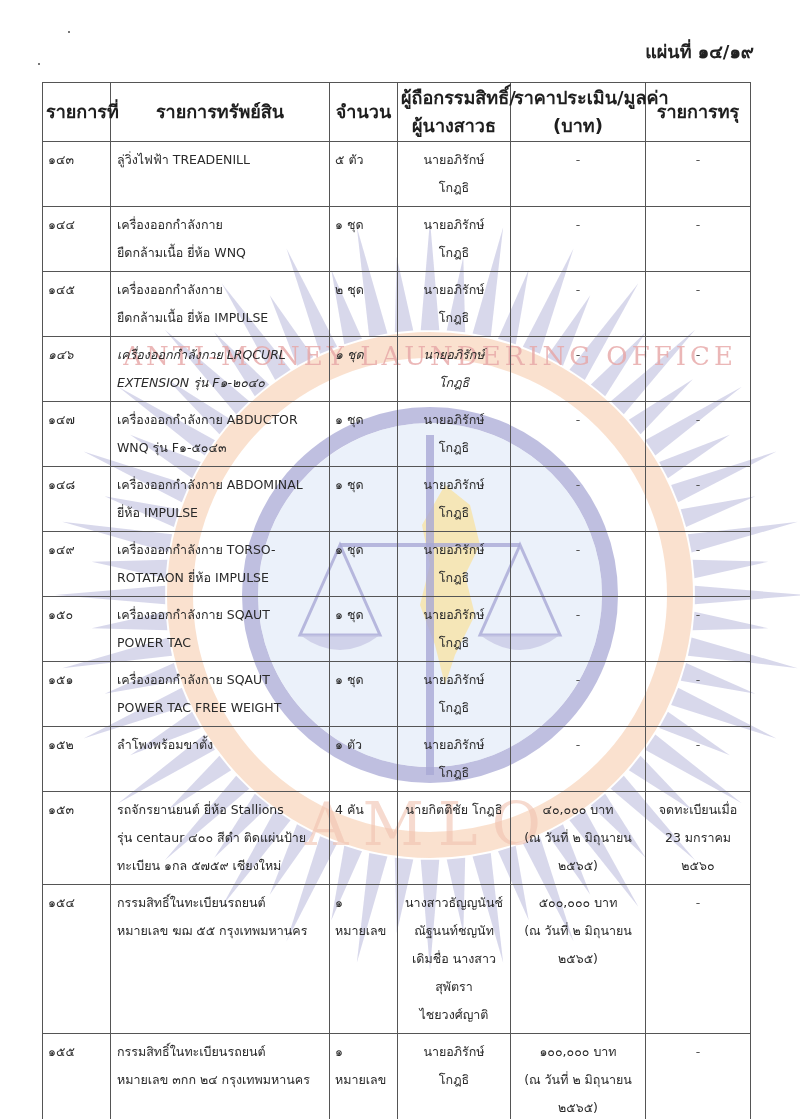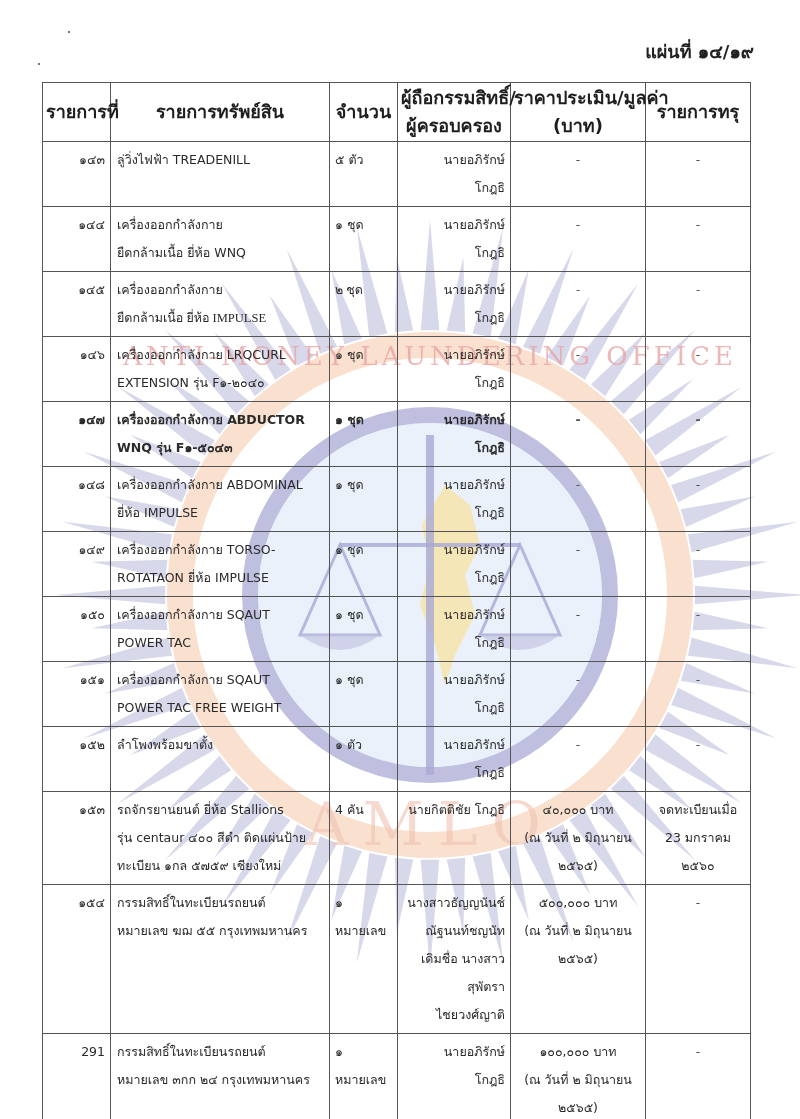--- a/index.html
+++ b/index.html
@@ -58,24 +58,24 @@
     .asset-table th {
       font-weight: bold;
       text-align: center;
       vertical-align: middle;
       font-size: 18px;
       line-height: 28px;
       padding: 0 3px;
       height: 58px;
       color: #1e1e1e;
     }
-    .asset-table td.c-num { text-align: right; }
+    .asset-table td.c-num { text-align: left; }
     .asset-table td.c-desc { text-align: left; padding-left: 6px; }
     .asset-table td.c-qty { text-align: left; }
-    .asset-table td.c-owner { text-align: right; }
+    .asset-table td.c-owner { text-align: center; }
     .asset-table td.c-value { text-align: center; }
     .asset-table td.c-note { text-align: center; }
     .cell-line { display: block; white-space: nowrap; }
     .dash { color: #555; }
   </style>
 </head>
 <body>
 
 <div class="speck" style="left:68px;top:31px;"></div>
 <div class="speck" style="left:38px;top:63px;"></div>
@@ -179,21 +179,21 @@
           <span class="cell-line">รายการที่</span>
         </th>
         <th>
           <span class="cell-line">รายการทรัพย์สิน</span>
         </th>
         <th>
           <span class="cell-line">จำนวน</span>
         </th>
         <th>
           <span class="cell-line">ผู้ถือกรรมสิทธิ์/</span>
-          <span class="cell-line">ผู้ครอบครอง</span>
+          <span class="cell-line">ผู้นางสาวธ</span>
         </th>
         <th>
           <span class="cell-line">ราคาประเมิน/มูลค่า</span>
           <span class="cell-line">(บาท)</span>
         </th>
         <th>
           <span class="cell-line">รายการทรุ</span>
         </th>
       </tr>
   </thead>
@@ -234,21 +234,21 @@
           <span class="cell-line">นายอภิรักษ์</span>
           <span class="cell-line">โกฎธิ</span>
         </td>
         <td class="c-value">
           <span class="cell-line dash">-</span>
         </td>
         <td class="c-note">
           <span class="cell-line dash">-</span>
         </td>
       </tr>
-      <tr style="height: 57px; font-family: Liberation Serif, serif;">
+      <tr style="height: 57px;">
         <td class="c-num">
           <span class="cell-line">๑๔๕</span>
         </td>
         <td class="c-desc">
           <span class="cell-line">เครื่องออกกำลังกาย</span>
           <span class="cell-line">ยืดกล้ามเนื้อ ยี่ห้อ IMPULSE</span>
         </td>
         <td class="c-qty">
           <span class="cell-line">๒ ชุด</span>
         </td>
@@ -256,21 +256,21 @@
           <span class="cell-line">นายอภิรักษ์</span>
           <span class="cell-line">โกฎธิ</span>
         </td>
         <td class="c-value">
           <span class="cell-line dash">-</span>
         </td>
         <td class="c-note">
           <span class="cell-line dash">-</span>
         </td>
       </tr>
-      <tr style="height: 56px;">
+      <tr style="height: 56px; font-style: italic;">
         <td class="c-num">
           <span class="cell-line">๑๔๖</span>
         </td>
         <td class="c-desc">
           <span class="cell-line">เครื่องออกกำลังกาย LRQCURL</span>
           <span class="cell-line">EXTENSION รุ่น F๑-๒๐๔๐</span>
         </td>
         <td class="c-qty">
           <span class="cell-line">๑ ชุด</span>
         </td>
@@ -278,21 +278,21 @@
           <span class="cell-line">นายอภิรักษ์</span>
           <span class="cell-line">โกฎธิ</span>
         </td>
         <td class="c-value">
           <span class="cell-line dash">-</span>
         </td>
         <td class="c-note">
           <span class="cell-line dash">-</span>
         </td>
       </tr>
-      <tr style="height: 57px; font-weight: bold;">
+      <tr style="height: 57px;">
         <td class="c-num">
           <span class="cell-line">๑๔๗</span>
         </td>
         <td class="c-desc">
           <span class="cell-line">เครื่องออกกำลังกาย ABDUCTOR</span>
           <span class="cell-line">WNQ รุ่น F๑-๕๐๔๓</span>
         </td>
         <td class="c-qty">
           <span class="cell-line">๑ ชุด</span>
         </td>
@@ -465,21 +465,21 @@
           <span class="cell-line">๕๐๐,๐๐๐ บาท</span>
           <span class="cell-line">(ณ วันที่ ๒ มิถุนายน</span>
           <span class="cell-line">๒๕๖๕)</span>
         </td>
         <td class="c-note">
           <span class="cell-line dash">-</span>
         </td>
       </tr>
       <tr style="height: 83px;">
         <td class="c-num">
-          <span class="cell-line">291</span>
+          <span class="cell-line">๑๕๕</span>
         </td>
         <td class="c-desc">
           <span class="cell-line">กรรมสิทธิ์ในทะเบียนรถยนต์</span>
           <span class="cell-line">หมายเลข ๓กก ๒๔ กรุงเทพมหานคร</span>
         </td>
         <td class="c-qty">
           <span class="cell-line">๑</span>
           <span class="cell-line">หมายเลข</span>
         </td>
         <td class="c-owner">

